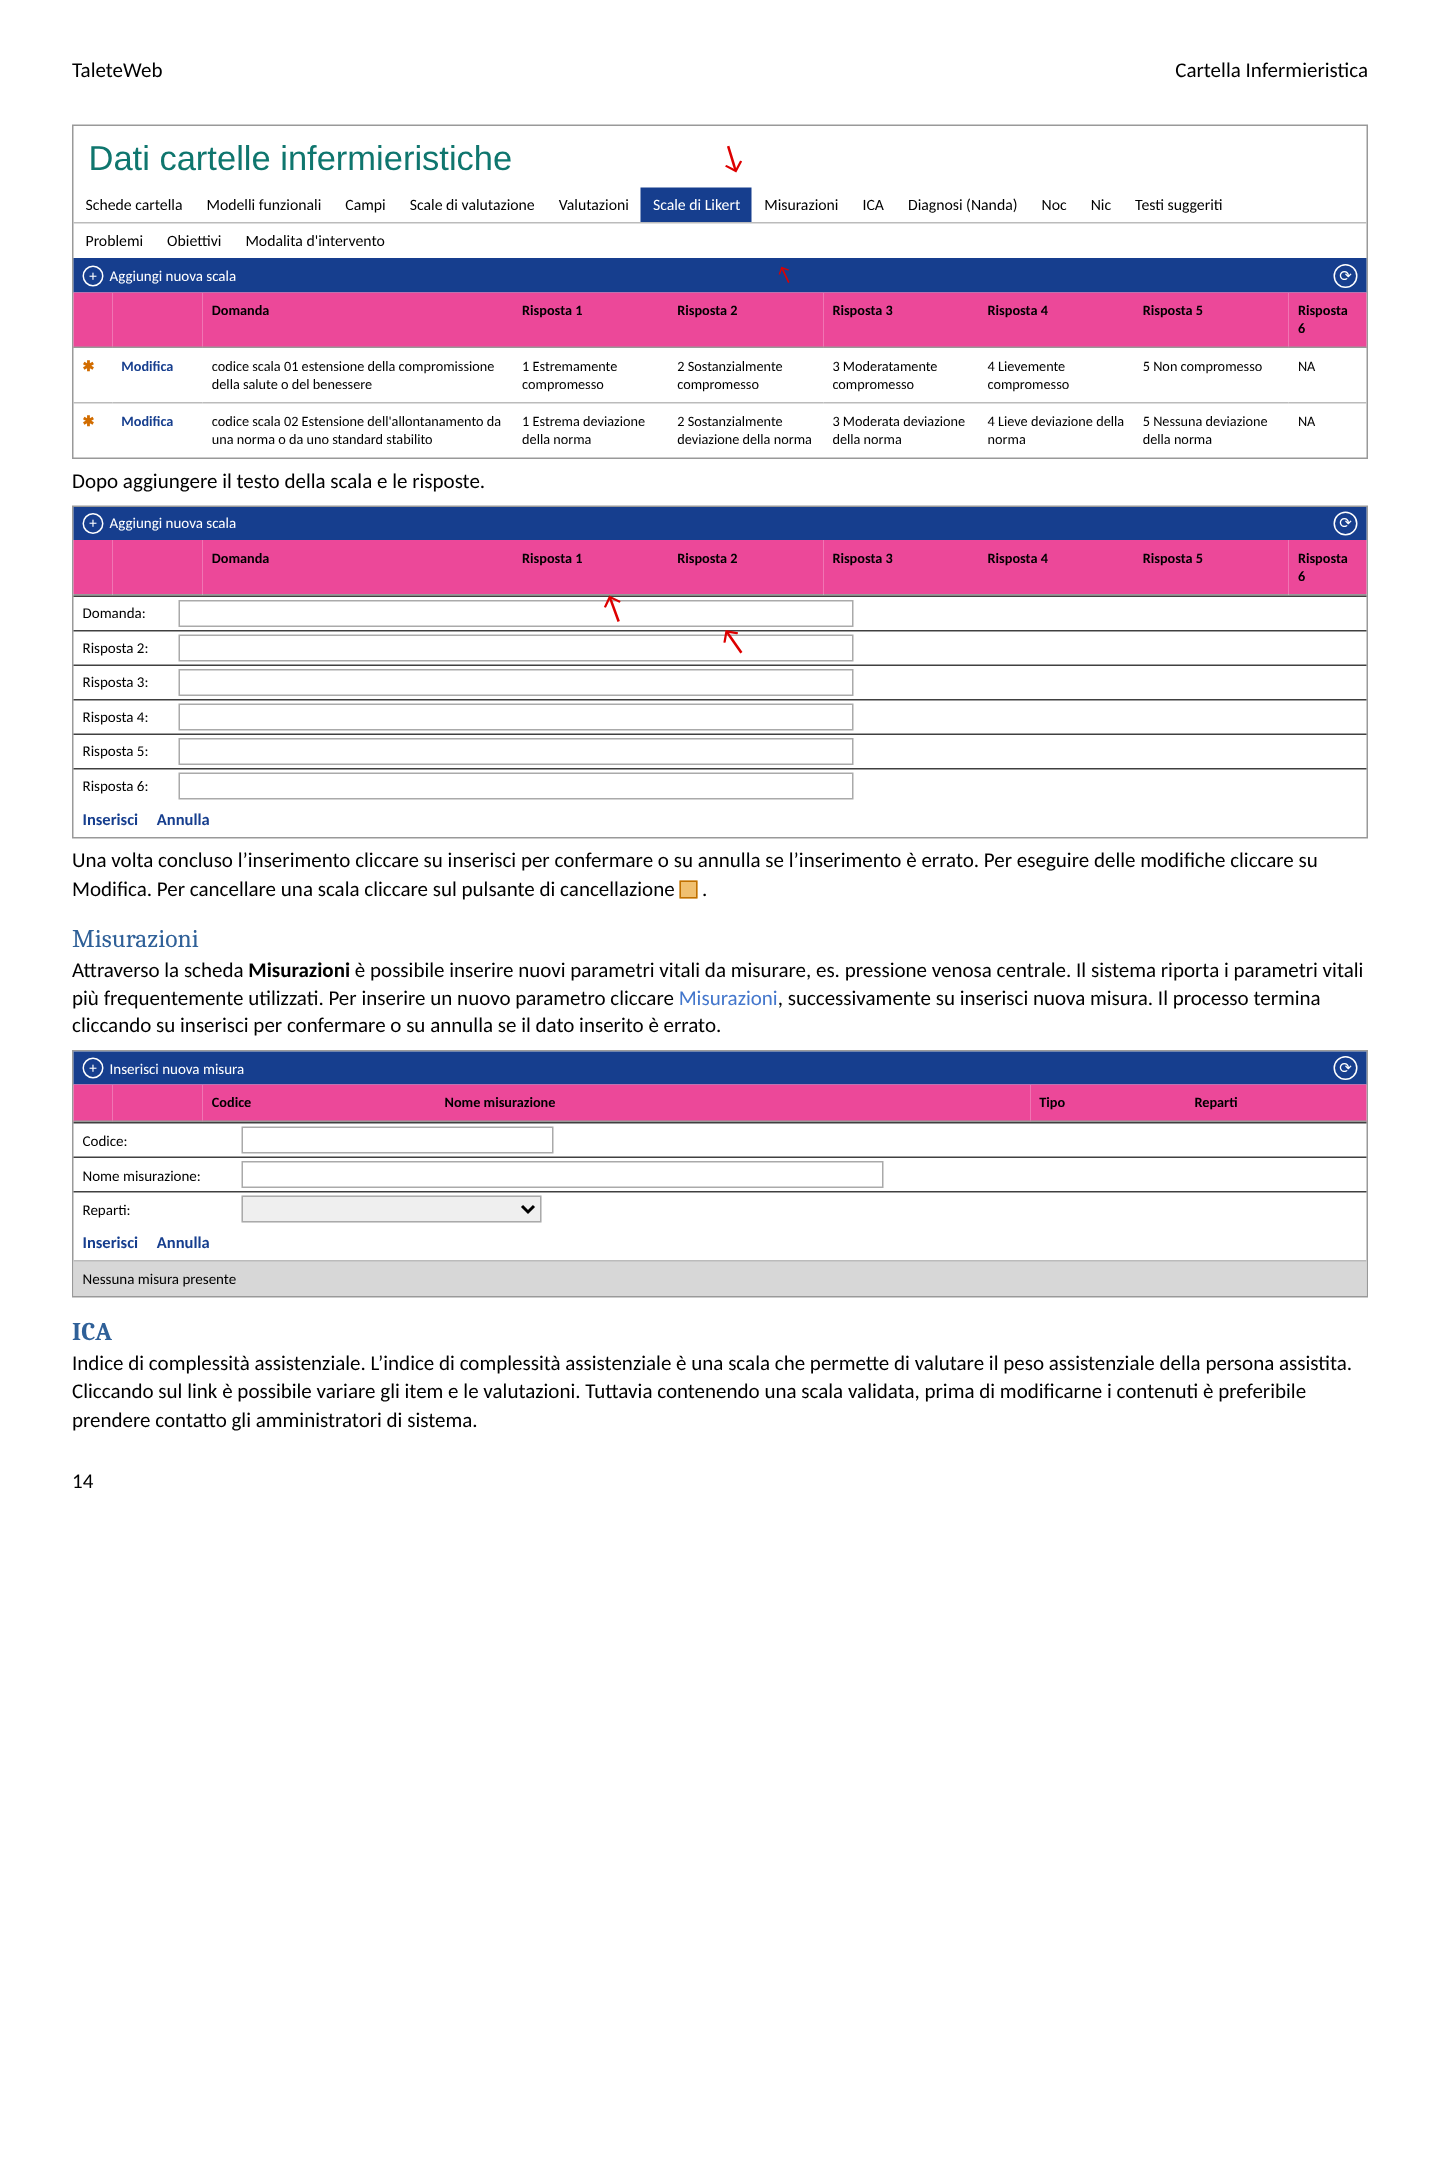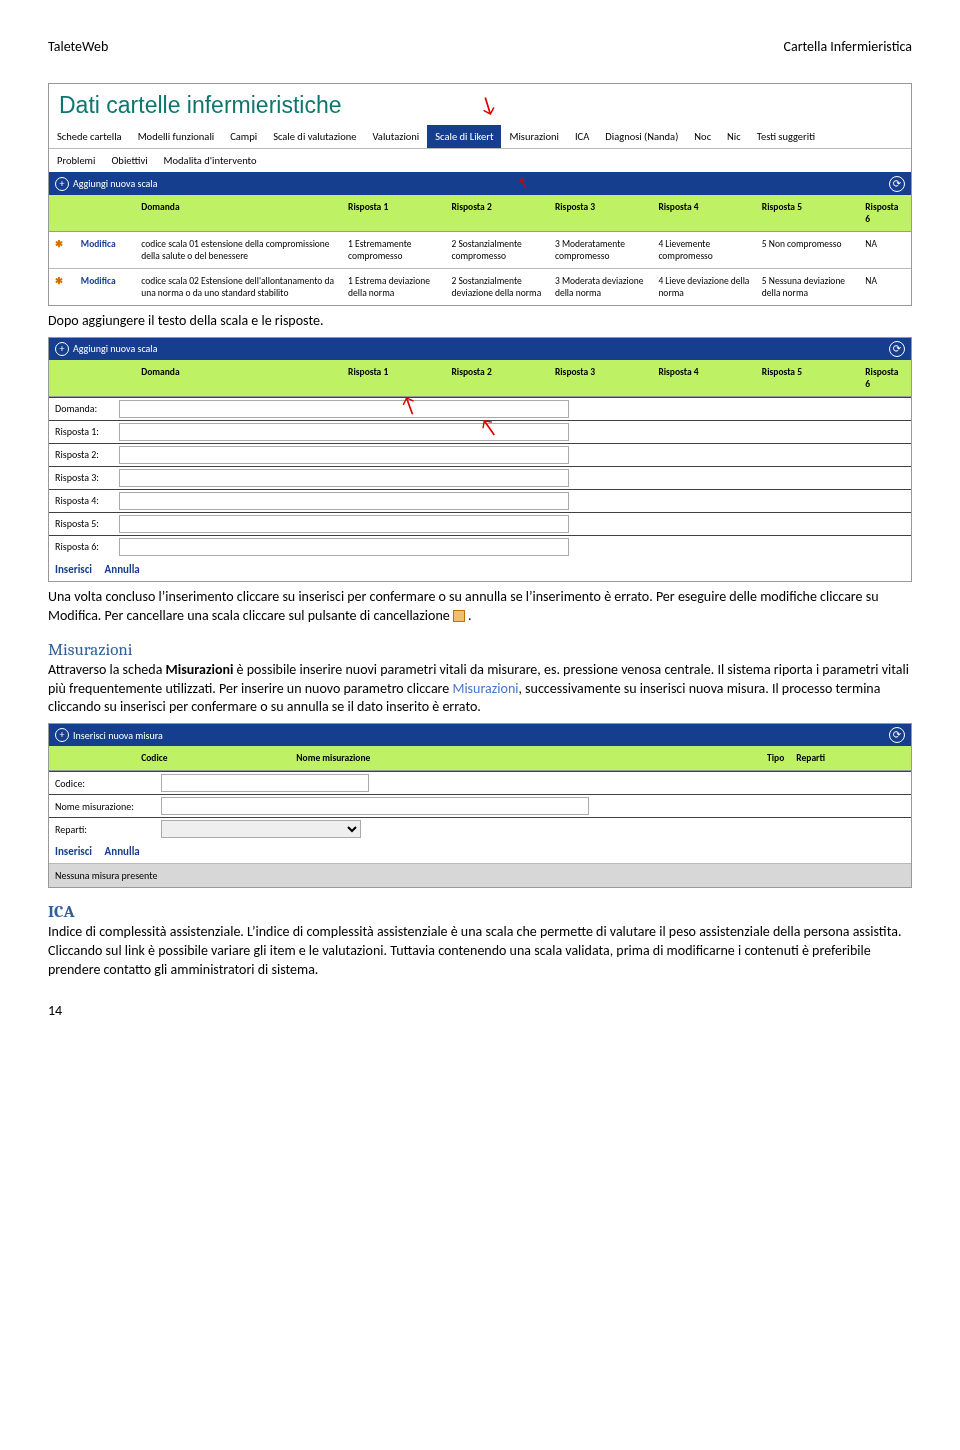--- a/index.html
+++ b/index.html
@@ -9,21 +9,21 @@
   .panel-title{font-family:"Segoe UI Light",Arial,sans-serif;font-size:23px;color:#0f766e;padding:8px 10px 6px}
   .tabbar{display:flex;flex-wrap:wrap;gap:0;font-size:10.5px;font-weight:400;border-bottom:1px solid #bbb}
   .tab{padding:5px 8px;cursor:pointer;white-space:nowrap}
   .tab.active{background:#163e8e;color:#fff}
   .headbar{background:#163e8e;color:#fff;display:flex;justify-content:space-between;align-items:center;padding:3px 6px;font-size:10px}
   .plus-circle{display:inline-flex;align-items:center;gap:4px}
   .plus-circle .circ{display:inline-block;width:12px;height:12px;border:1px solid #fff;border-radius:50%;text-align:center;line-height:11px;font-size:10px}
   .refresh{display:inline-block;width:14px;height:14px;border:1px solid #fff;border-radius:50%;text-align:center;line-height:13px;font-size:10px}
   table{border-collapse:collapse;width:100%;font-size:9.5px}
   th,td{padding:6px 6px;text-align:left;vertical-align:top}
-  .t1 thead th{background:#bef264;border-bottom:1px solid #999;font-weight:700}
+  .t1 thead th{background:#ec4899;border-bottom:1px solid #999;font-weight:700}
   .t1 tbody td{border-top:1px solid #bbb}
   .delx{color:#d26d00;font-weight:700}
   .modlink{color:#163e8e;font-weight:700}
   
   .body-text{font-size:14px;line-height:1.35;margin:0 0}
   .h2{font-family:Cambria,Georgia,serif;color:#2f6098;font-size:17px;margin:14px 0 2px}
   .body-text b{font-weight:700}
   .linkword{color:#4477cc}
   .tiny-orange{display:inline-block;width:10px;height:10px;border:1px solid #c07000;background:#f0c070;vertical-align:middle}
   
@@ -148,24 +148,20 @@
       </thead>
   </table>
   <span class="arrow-over" style="left:350px;top:55px;transform:rotate(205deg)">↘</span>
   <span class="arrow-over" style="left:430px;top:77px;transform:rotate(190deg)">↘</span>
   <div id="p2form">
       <div class="formrow">
         <label>Domanda:</label>
         <input type="text" class="w-half" style="">
       </div>
       <div class="formrow">
-        <label>Risposta 1:</label>
-        <input type="text" class="w-half" style="">
-      </div>
-      <div class="formrow">
         <label>Risposta 2:</label>
         <input type="text" class="w-half" style="">
       </div>
       <div class="formrow">
         <label>Risposta 3:</label>
         <input type="text" class="w-half" style="">
       </div>
       <div class="formrow">
         <label>Risposta 4:</label>
         <input type="text" class="w-half" style="">
@@ -203,21 +199,21 @@
     </span>
     <span class="refresh">⟳</span>
   </div>
   <table class="t1">
     <thead>
         <tr id="t3head">
           <th style="width: 3%;"></th>
           <th style="width: 7%;"></th>
           <th style="width: 18%;">Codice</th>
           <th style="width: 46%;">Nome misurazione</th>
-          <th style="width: 12%; text-align: right;">Tipo</th>
+          <th style="width: 12%;">Tipo</th>
           <th style="width: 14%;">Reparti</th>
         </tr>
       </thead>
   </table>
   <div class="formrow">
     <label>Codice:</label>
     <input type="text" style="">
   </div>
   <div class="formrow">
     <label>Nome misurazione:</label>

